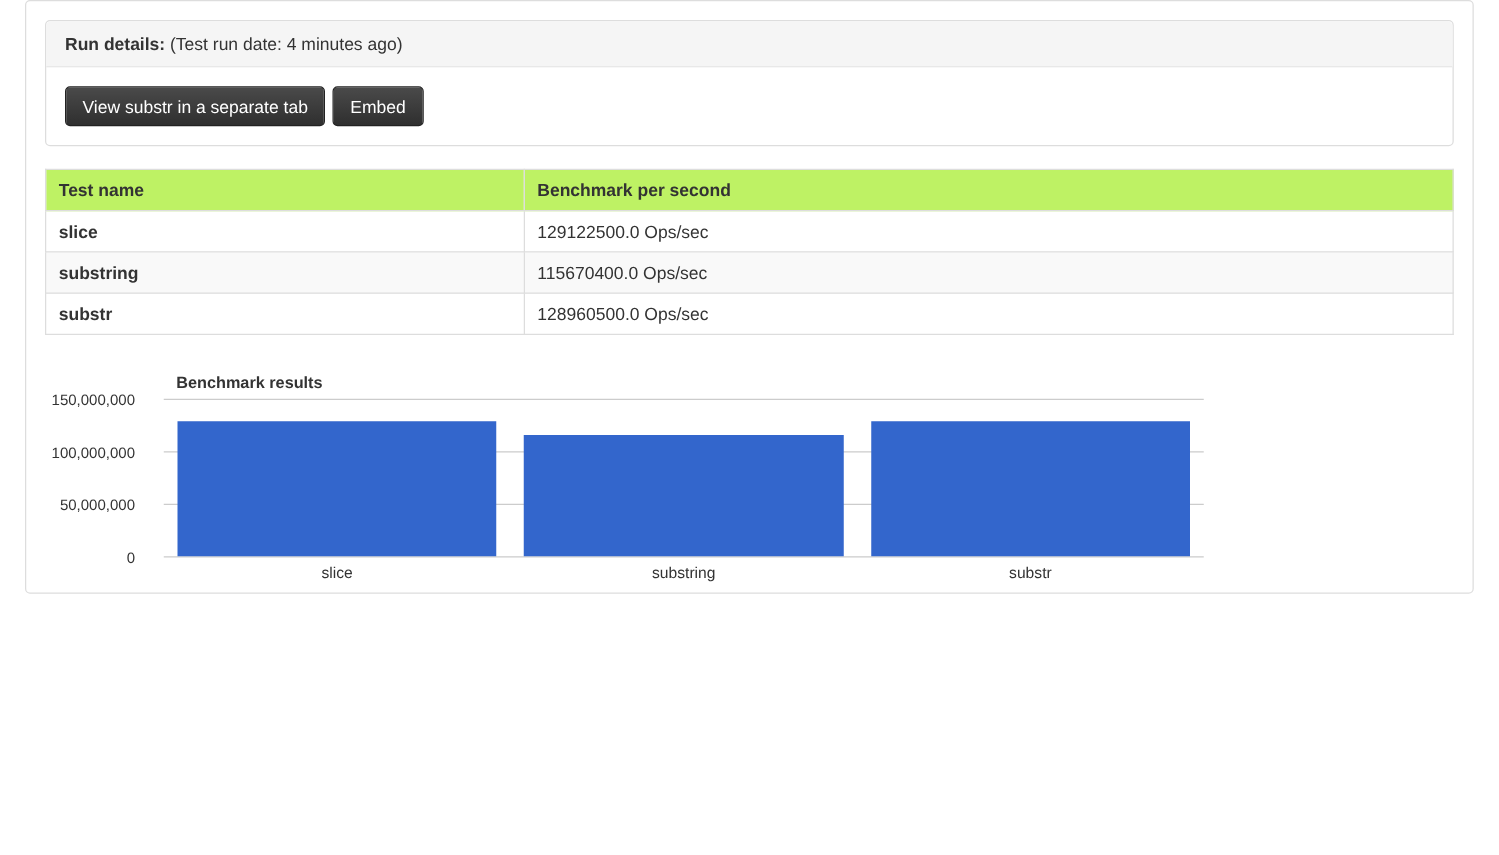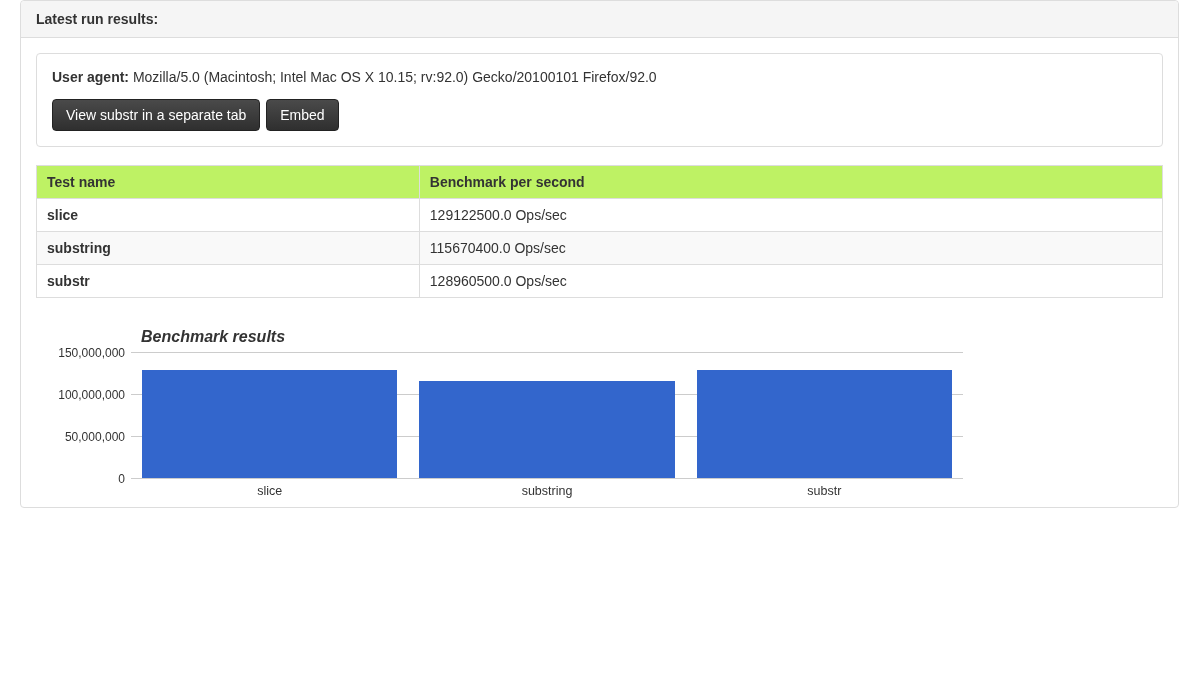--- a/index.html
+++ b/index.html
@@ -74,42 +74,41 @@
   }
   table.results tr:nth-child(even) td { background: #f9f9f9; }
   table.results td.name { font-weight: 700; }
   .chart-wrap {
     position: relative;
     padding-left: 95px;
     padding-right: 200px;
   }
   .chart-title {
     font-weight: 700;
-    font-size: 16px;
+    font-size: 13px;
     margin-bottom: 6px;
     margin-left: 10px;
-    font-style: italic;
   }
   .chart {
     position: relative;
     height: 140px;
   }
   .chart-grid {
     position: absolute;
     left: 0; right: 0; top: 0; bottom: 14px;
   }
   .gridline {
     position: absolute;
     left: 0; right: 0;
     border-top: 1px solid #ccc;
   }
   .ylabel {
     position: absolute;
     right: 100%;
-    margin-right: 6px;
+    margin-right: 23px;
     font-size: 12px;
     color: #333;
     transform: translateY(-50%);
     white-space: nowrap;
   }
   .bars {
     position: absolute;
     left: 0; right: 0; top: 0; bottom: 14px;
     display: flex;
     align-items: flex-end;
@@ -135,31 +134,28 @@
     flex: 1;
     text-align: center;
     font-size: 12.5px;
     color: #333;
   }
 </style>
 </head>
 <body>
 
 <div class="panel">
-  <div class="panel-heading">
-    <strong>Latest run results:</strong>
-  </div>
   <div class="panel-body">
 
     <div class="inner-panel">
+      <div class="inner-heading">
+        <strong>Run details:</strong>
+        <span>(Test run date: 4 minutes ago)</span>
+      </div>
       <div class="inner-body">
-        <p>
-          <strong>User agent:</strong>
-          <span>Mozilla/5.0 (Macintosh; Intel Mac OS X 10.15; rv:92.0) Gecko/20100101 Firefox/92.0</span>
-        </p>
         <div>
           <span class="btn">View substr in a separate tab</span>
           <span class="btn">Embed</span>
         </div>
       </div>
     </div>
 
     <table class="results">
       <thead>
         <tr>

